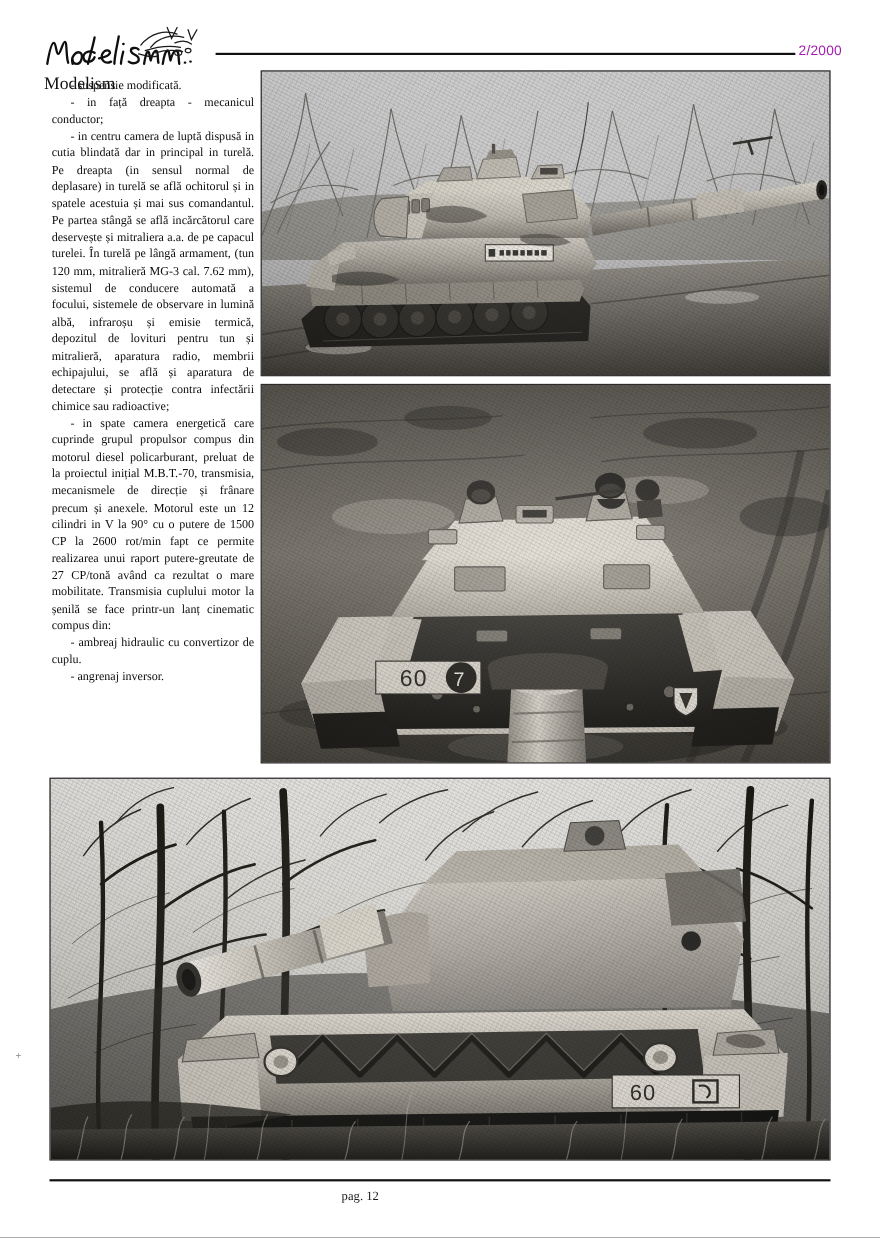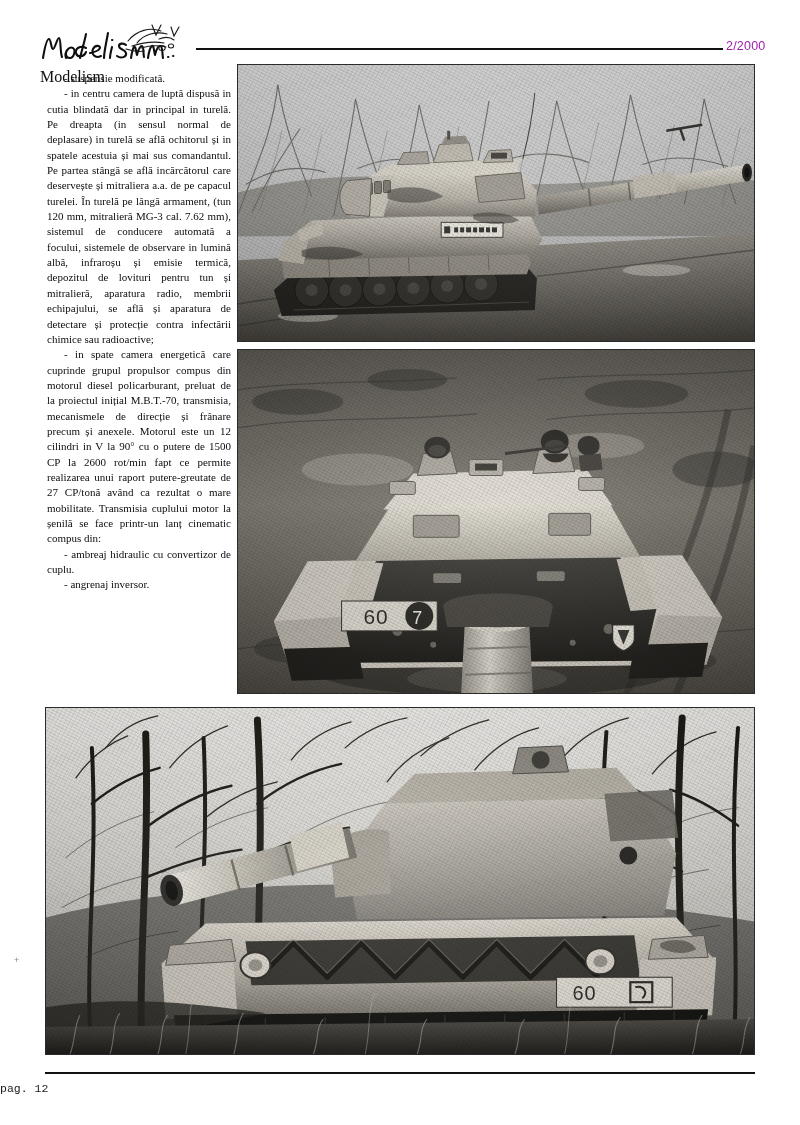--- a/index.html
+++ b/index.html
@@ -90,21 +90,22 @@
   .footer-rule {
     position: absolute;
     left: 45px; top: 1072px;
     width: 710px; height: 0;
     border-top: 2.5px solid #111;
   }
   .pagenum {
     position: absolute;
     left: 0; top: 1082px;
     width: 655px;
-    font-family: Liberation Mono, monospace;
+    text-align: center;
+    font-family: Liberation Serif, serif;
     font-size: 11.5px;
     color: #1a1a1a;
   }
   .edge-mark {
     position: absolute;
     left: 14px; top: 955px;
     font-family: "Liberation Sans", sans-serif;
     font-size: 9px;
     color: #8a8a8a;
   }
@@ -151,20 +152,21 @@
       <span class="cap-hidden">Modelism</span>
     </div>
 
     <div class="masthead-rule"></div>
 
     <div class="issue">2/2000</div>
   </div>
 
   <div class="textcol">
     <p class="ind">- suspensie modificată.</p>
+    <p class="ind">- in față dreapta - mecanicul conductor;</p>
     <p class="ind">- in centru camera de luptă dispusă in cutia blindată dar in principal in turelă. Pe dreapta (in sensul normal de deplasare) in turelă se află ochitorul și in spatele acestuia și mai sus comandantul. Pe partea stângă se află incărcătorul care deservește și mitraliera a.a. de pe capacul turelei. În turelă pe lângă armament, (tun 120 mm, mitralieră MG-3 cal. 7.62 mm), sistemul de conducere automată a focului, sistemele de observare in lumină albă, infraroșu și emisie termică, depozitul de lovituri pentru tun și mitralieră, aparatura radio, membrii echipajului, se află și aparatura de detectare și protecție contra infectării chimice sau radioactive;</p>
     <p class="ind">- in spate camera energetică care cuprinde grupul propulsor compus din motorul diesel policarburant, preluat de la proiectul inițial M.B.T.-70, transmisia, mecanismele de direcție și frânare precum și anexele. Motorul este un 12 cilindri in V la 90° cu o putere de 1500 CP la 2600 rot/min fapt ce permite realizarea unui raport putere-greutate de 27 CP/tonă având ca rezultat o mare mobilitate. Transmisia cuplului motor la șenilă se face printr-un lanț cinematic compus din:</p>
     <p class="ind">- ambreaj hidraulic cu convertizor de cuplu.</p>
     <p class="ind">- angrenaj inversor.</p>
   </div>
 
   <div class="photo" id="photo-top">
     <svg class="scene" viewBox="0 0 518 278" preserveAspectRatio="none" aria-hidden="true">
       <defs>
         <linearGradient id="p1sky" x1="0" y1="0" x2="0" y2="1">

